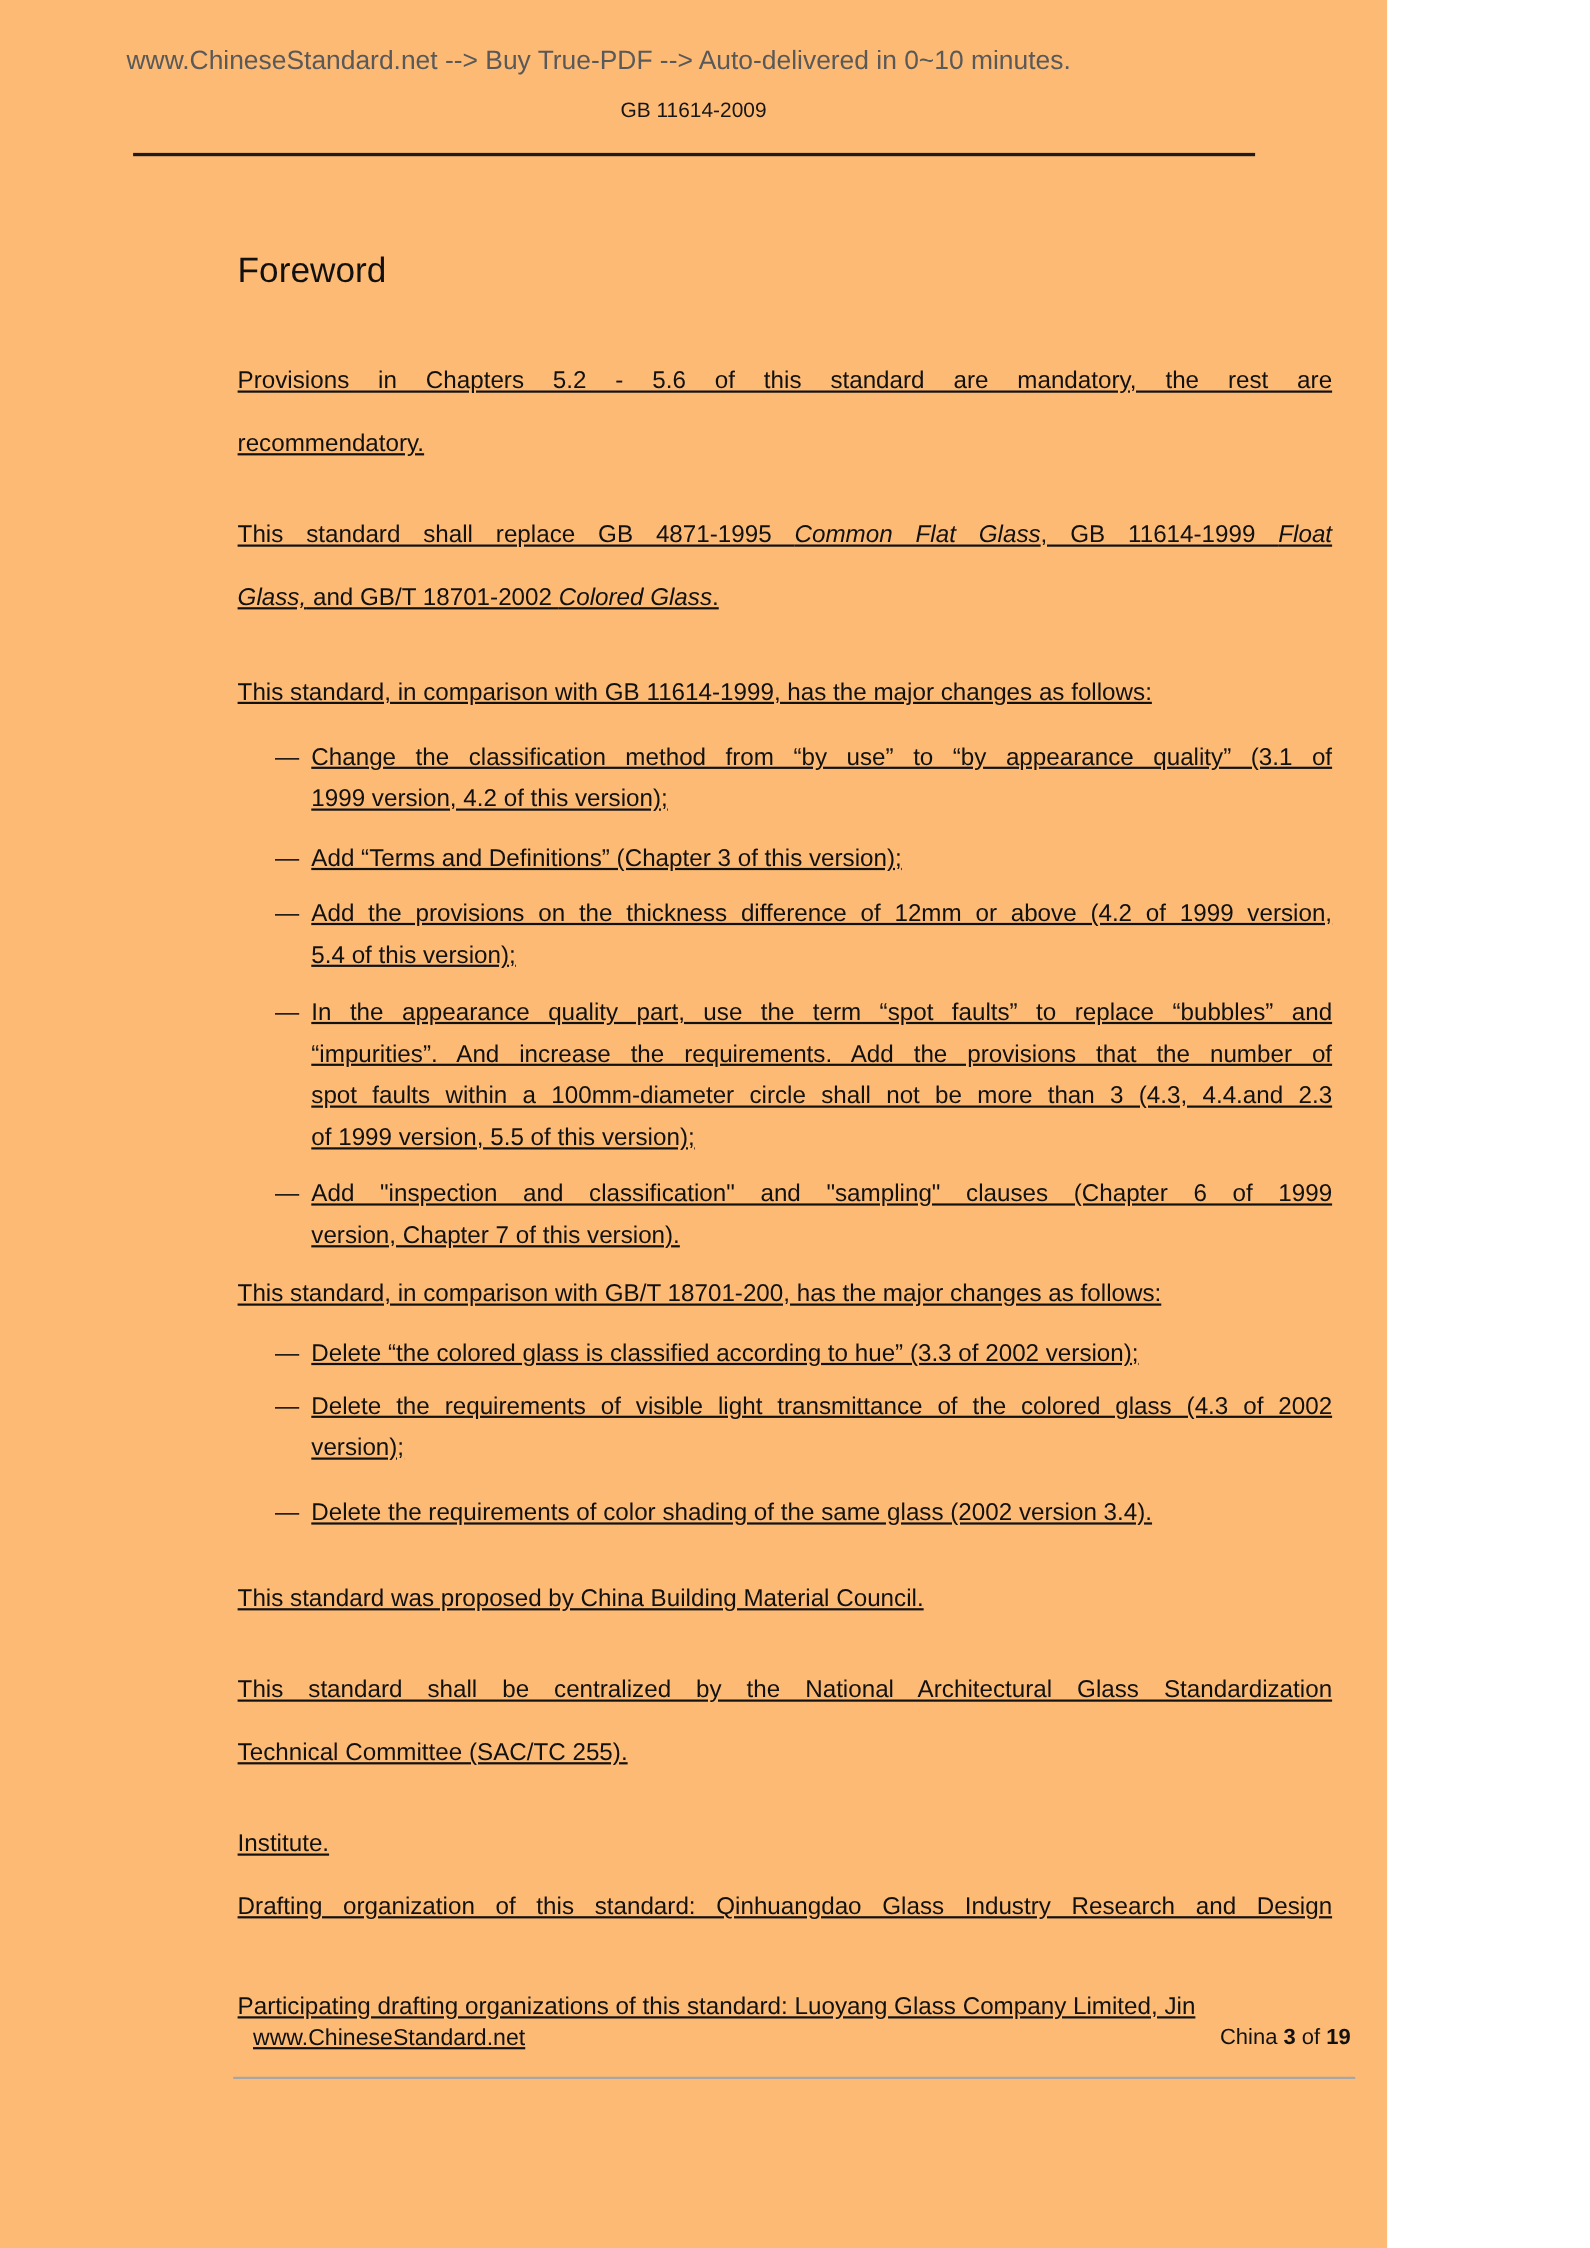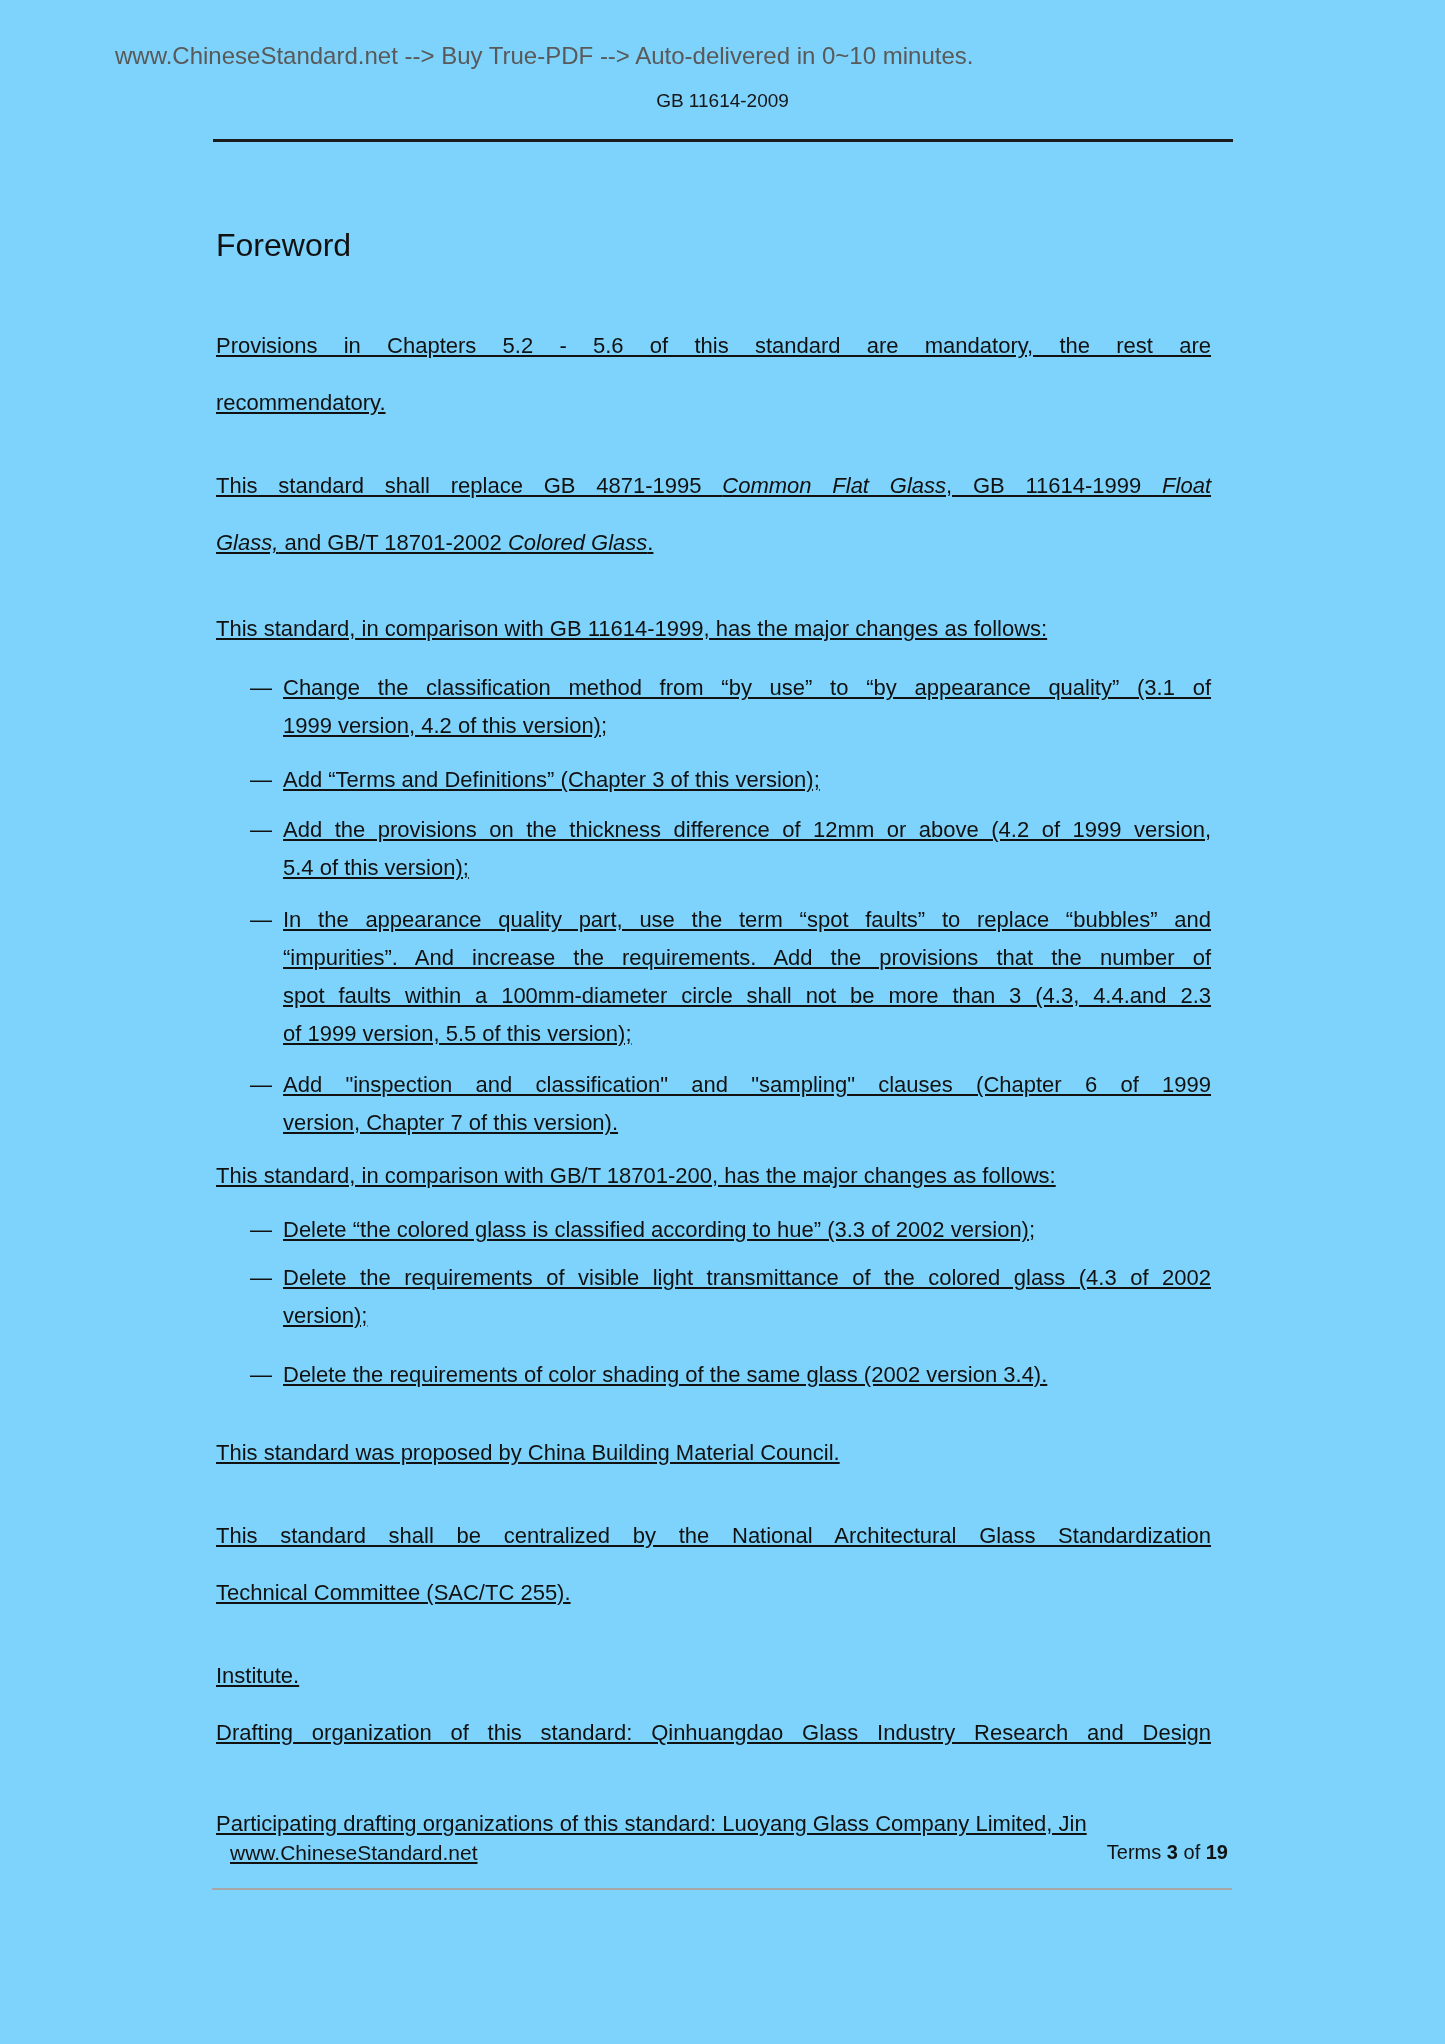--- a/index.html
+++ b/index.html
@@ -1,20 +1,20 @@
 <!DOCTYPE html>
 <html><head>
 <meta charset="utf-8">
 <style>
   html, body { margin: 0; padding: 0; background: #ffffff; }
   .page {
     position: relative;
-    width: 1445px;
+    width: 1261px;
     height: 2044px;
-    background: #7dd3fc;
+    background: #fdba74;
     font-family: "Liberation Sans", sans-serif;
     color: #111111;
     overflow: hidden;
   }
   
   .promo {
     margin: 40px 0 0 115px;
     font-size: 24px;
     line-height: 32px;
     color: #595959;
@@ -208,16 +208,16 @@
 
     <div class="para m-p8">
       <div class="line">Participating drafting organizations of this standard: Luoyang Glass Company Limited, Jin</div>
     </div>
 
   </div>
 
   <div class="frule"></div>
   <div class="frow">
     <a class="flink">www.ChineseStandard.net</a>
-    <div class="fpage"><span>Terms </span><b>3</b><span> of </span><b>19</b></div>
+    <div class="fpage"><span>China </span><b>3</b><span> of </span><b>19</b></div>
   </div>
 
 </div>
 
 </body></html>

